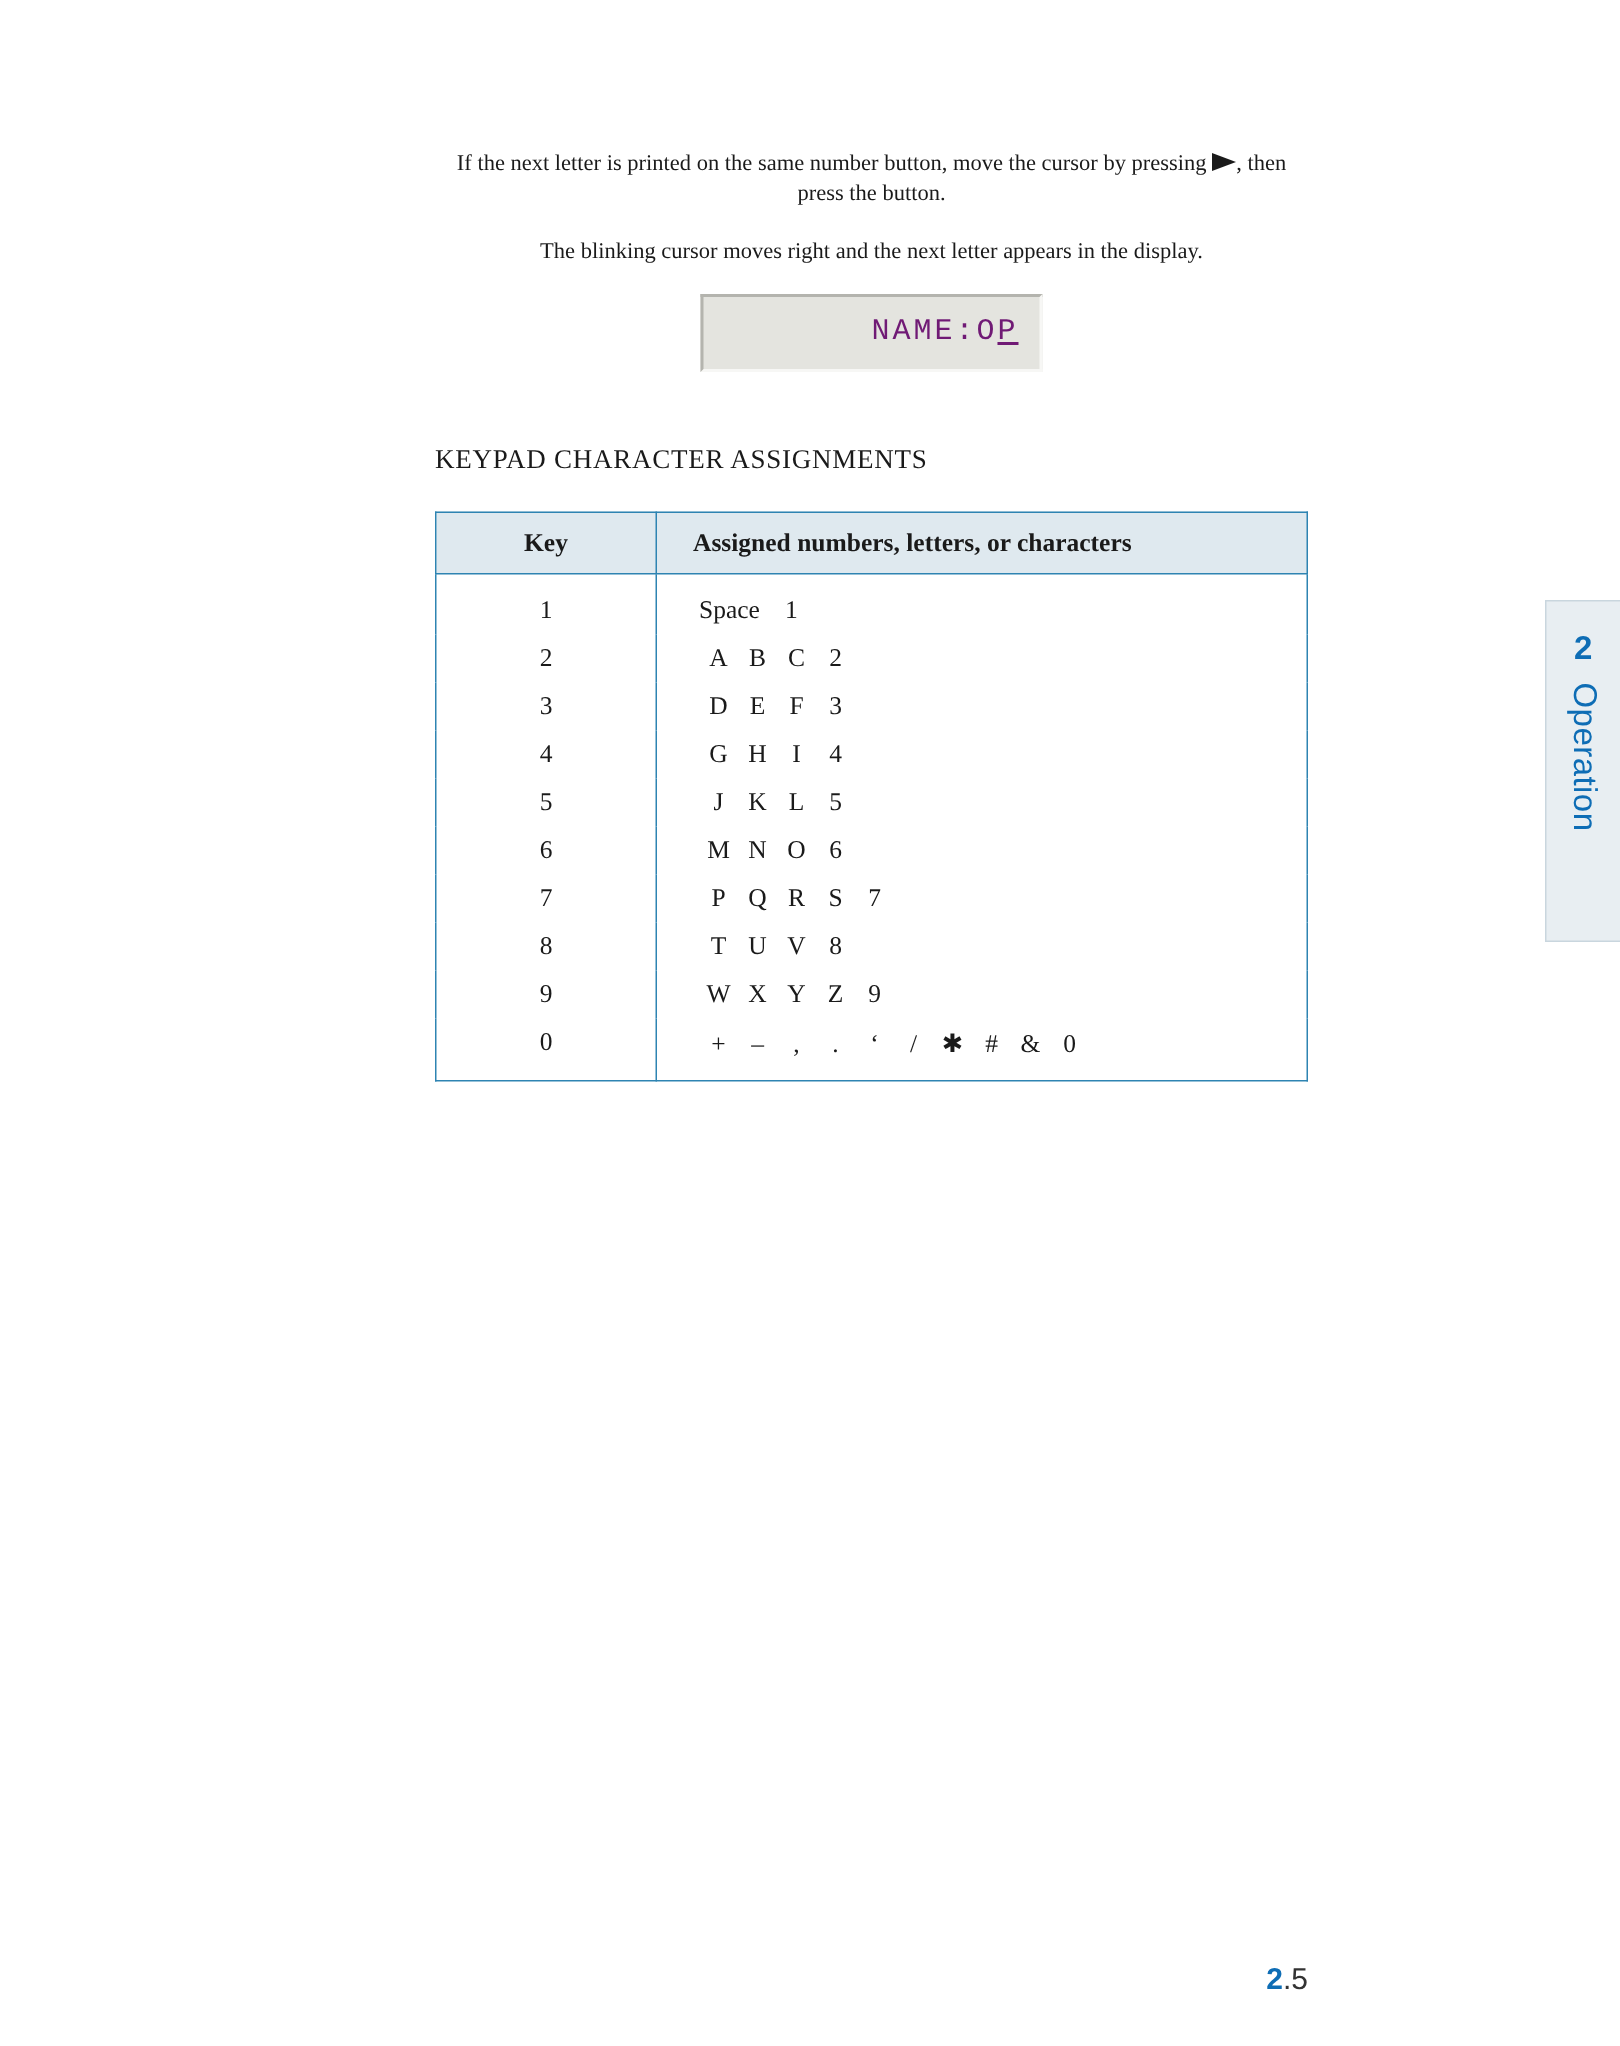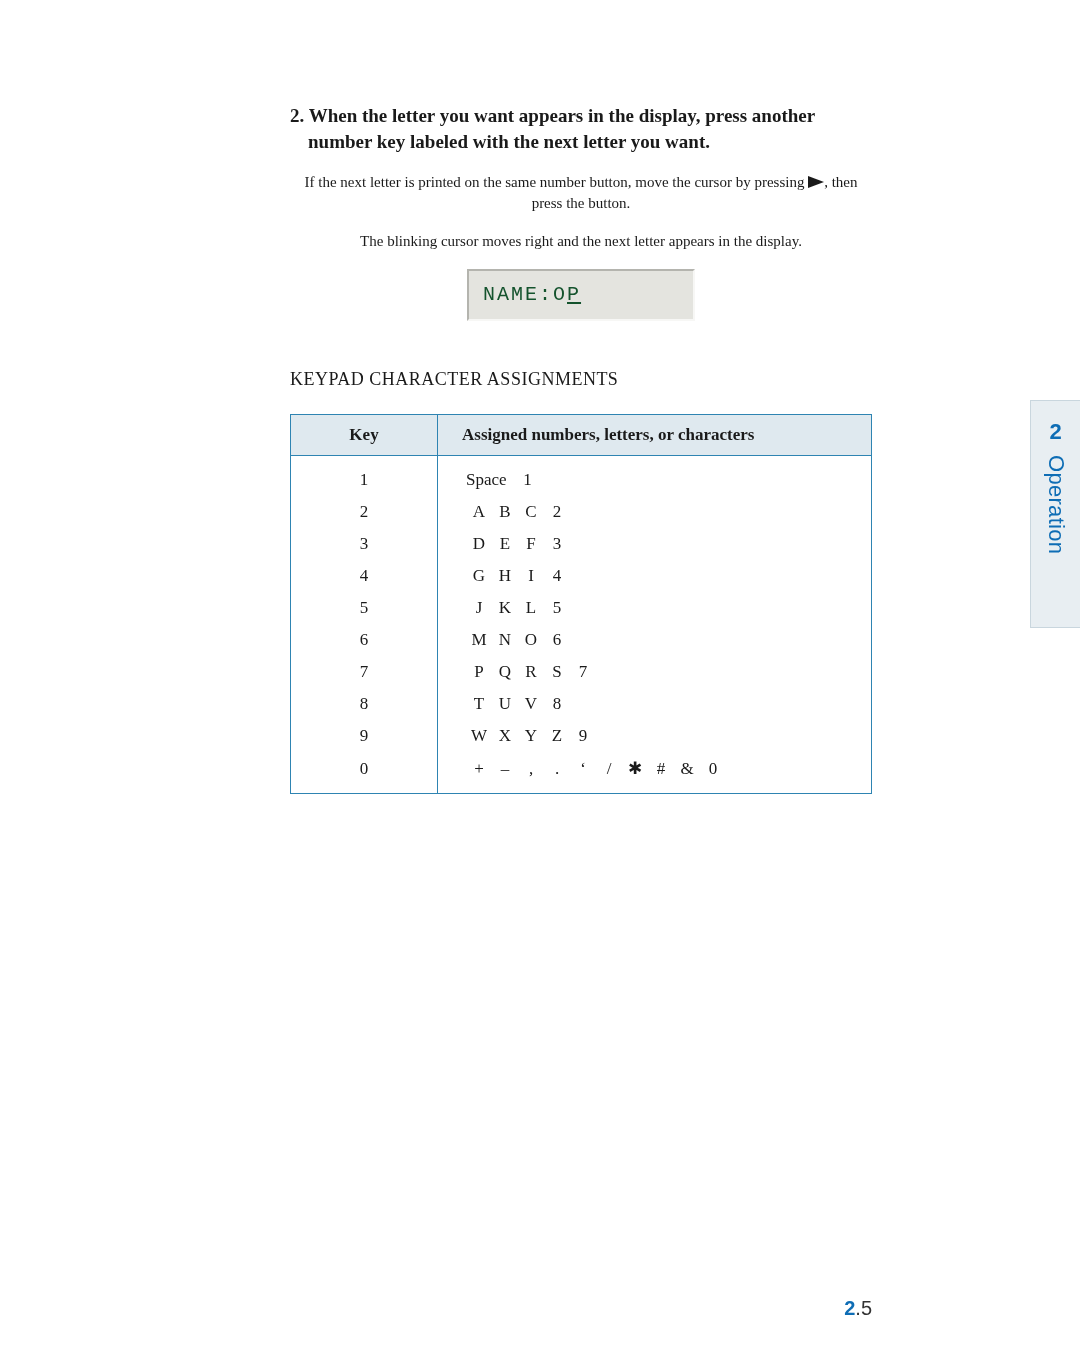--- a/index.html
+++ b/index.html
@@ -42,26 +42,26 @@
   .lcd {
     display: inline-block;
     width: 228px;
     height: 52px;
     background: #e4e4df;
     border-top: 2px solid #b4b4ae;
     border-left: 2px solid #b4b4ae;
     border-right: 2px solid #f7f7f5;
     border-bottom: 2px solid #f7f7f5;
     box-sizing: border-box;
-    text-align: left;
+    text-align: right;
     padding: 12px 14px 0 14px;
     font-family: "Courier New", monospace;
     font-size: 20px;
     letter-spacing: 2px;
-    color: #14532d;
+    color: #701a75;
     position: relative;
   }
   .lcd .cursor-char {
     text-decoration: underline;
     text-underline-offset: 2px;
   }
   .section-heading {
     font-size: 18px;
     letter-spacing: 0.5px;
     margin: 48px 0 24px 0;
@@ -167,37 +167,36 @@
     font-family: Verdana, Arial, sans-serif;
     font-size: 22px;
     white-space: nowrap;
     letter-spacing: 0.3px;
   }
 
   
   .page-number {
     position: absolute;
     right: 208px;
-    bottom: 44px;
+    bottom: 32px;
     font-size: 20px;
     font-family: Verdana, Arial, sans-serif;
     color: #333;
   }
   .page-number .chap {
     color: #0e6db5;
     font-weight: 700;
   }
 </style>
 </head>
 <body>
 
 <div class="content">
 
   <div class="step">
-    <p class="step-bold">2. When the letter you want appears in the display, press another number key labeled with the next letter you want.</p>
 
     <p class="step-body">
       <span>If the next letter is printed on the same number button, move the cursor by pressing </span><span class="arrow-icon"><svg width="16" height="12" viewBox="0 0 16 12">
             <polygon points="0,0 16,6 0,12" fill="#1a1a1a"></polygon>
           </svg></span><span>, then press the button.</span>
     </p>
 
     <p class="step-body">The blinking cursor moves right and the next letter appears in the display.</p>
 
     <div class="lcd-wrap">

